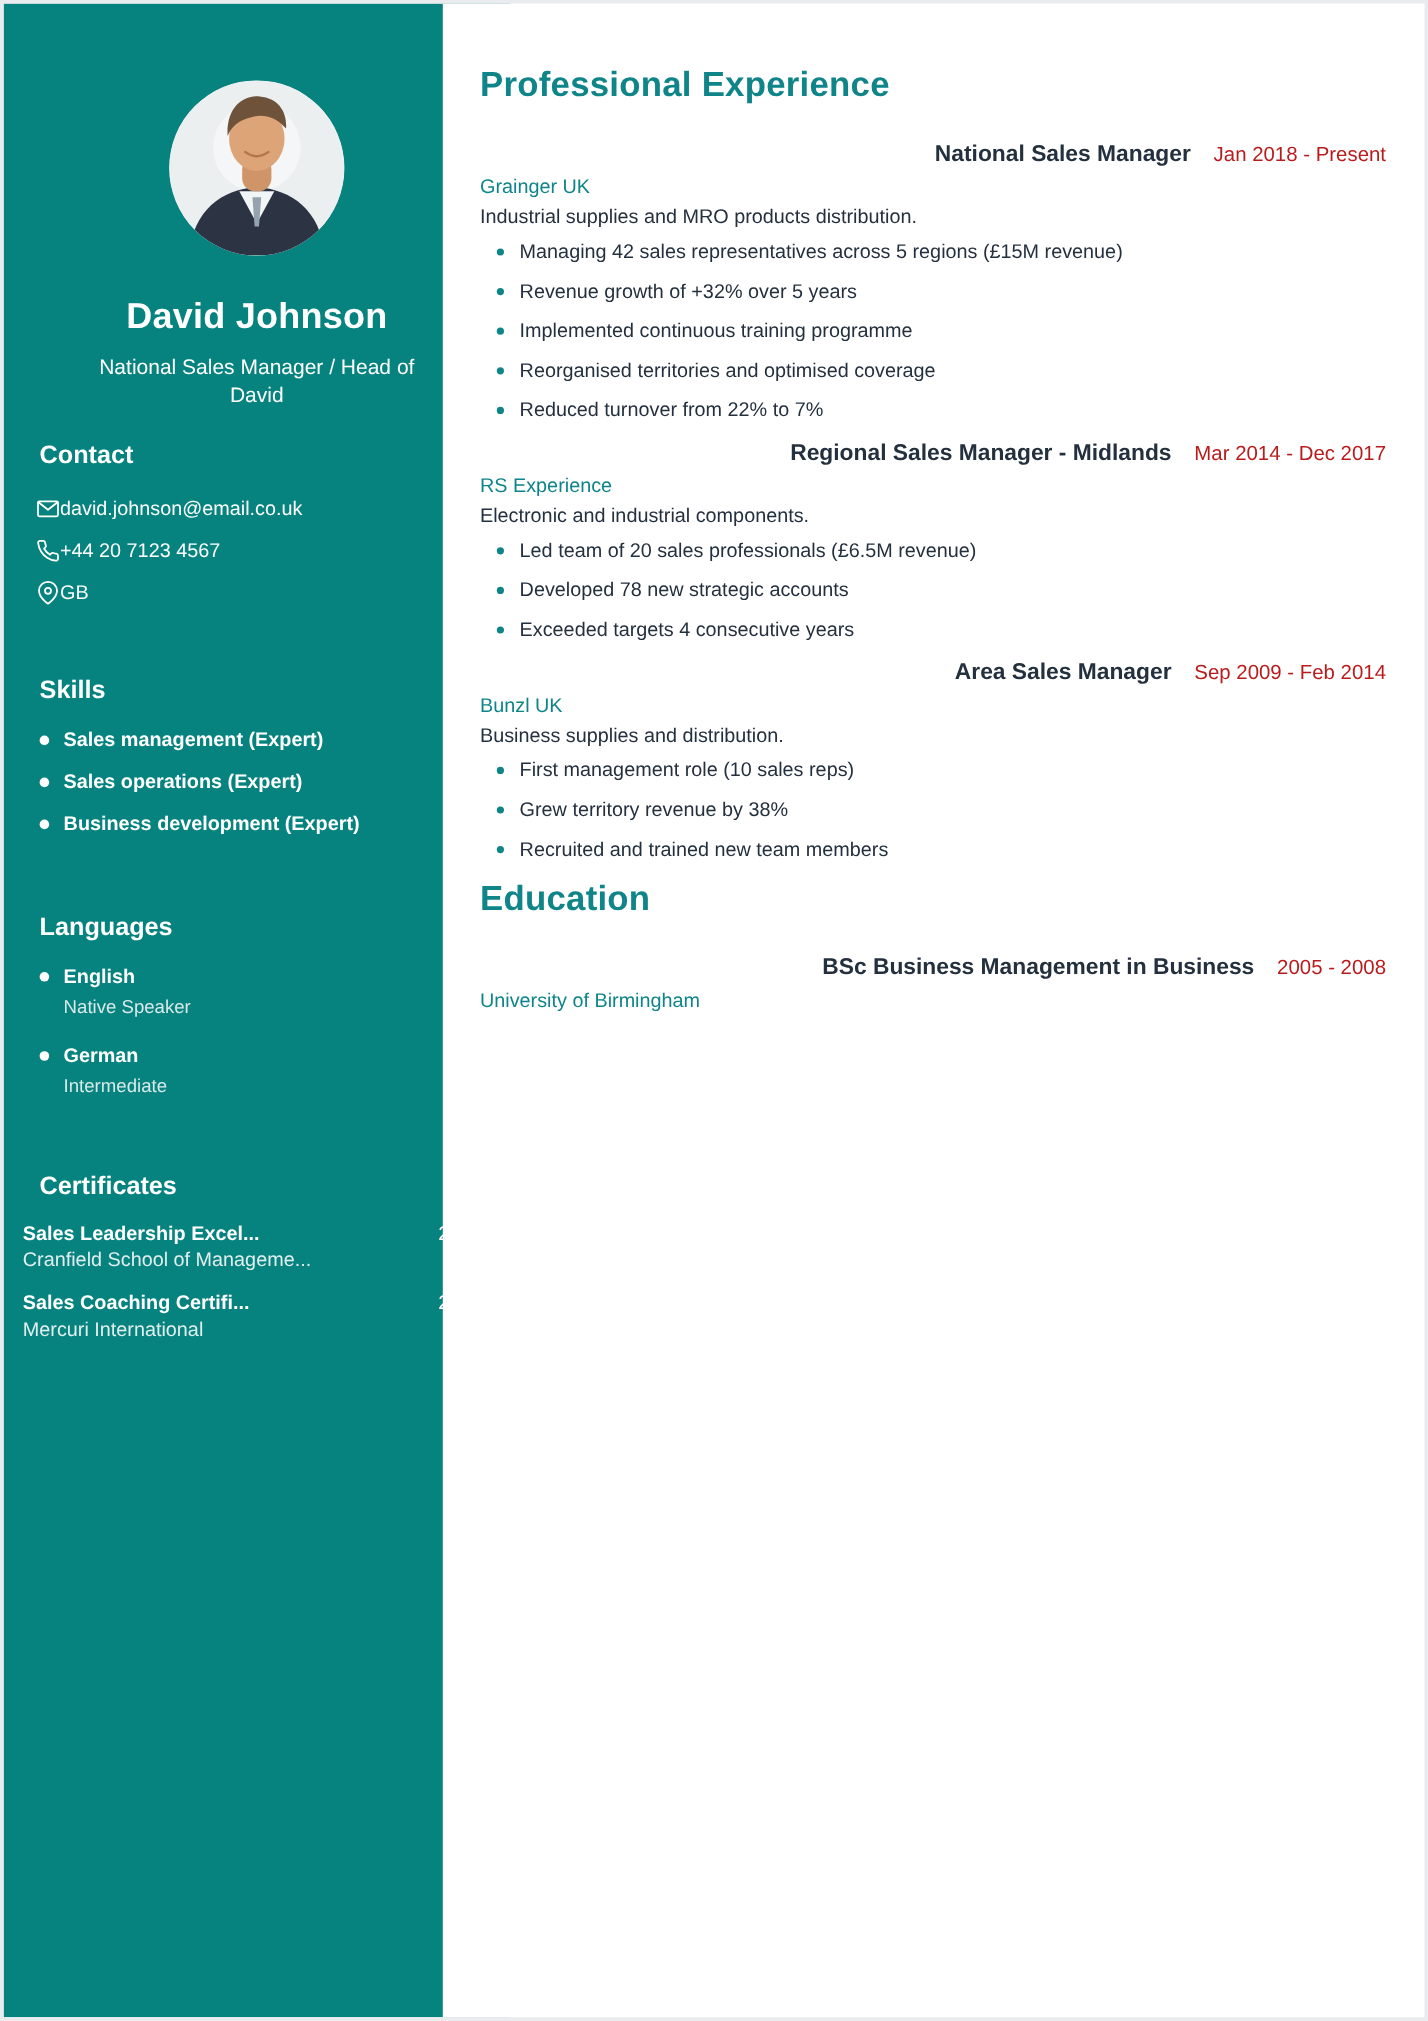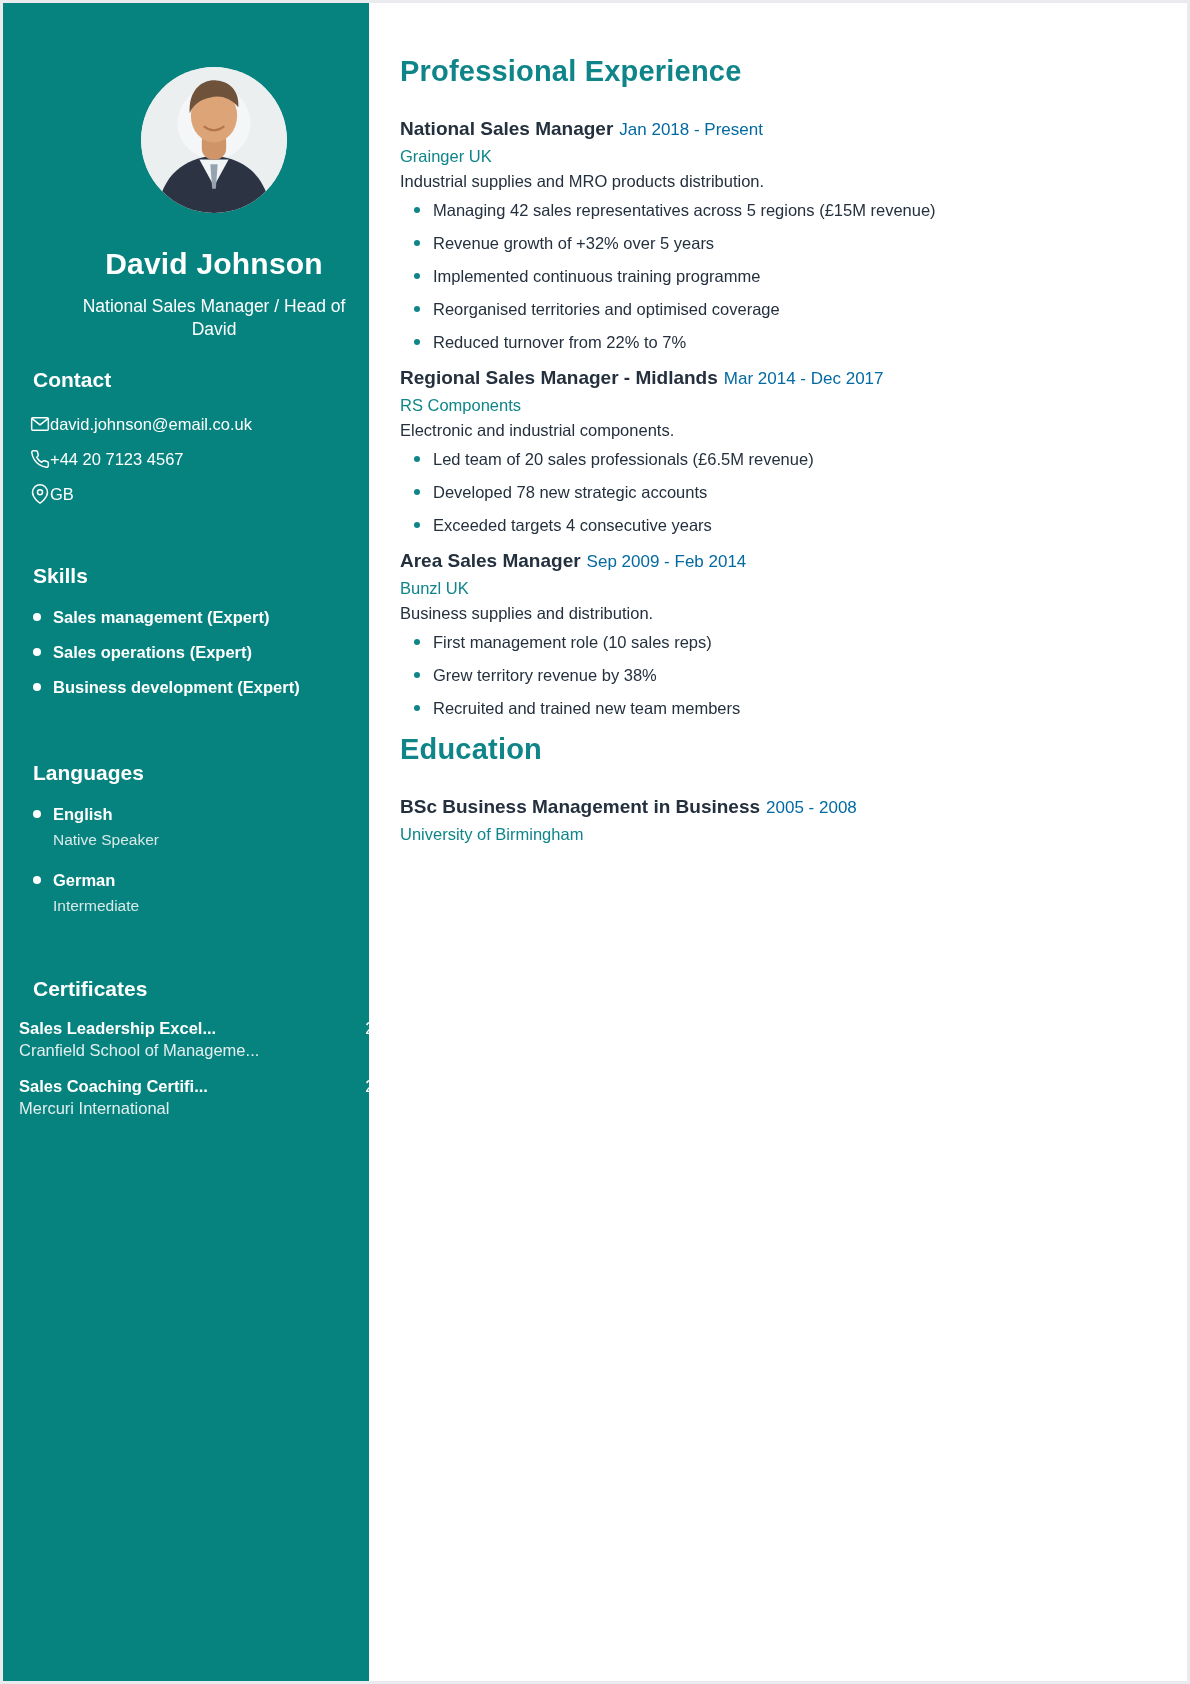--- a/index.html
+++ b/index.html
@@ -65,23 +65,23 @@
     position: absolute; left: 366px; top: 0; right: 0; bottom: 0;
     background: #ffffff; padding: 52px 32px 0 31px;
   }
   .main-heading {
     margin: 0; font-size: 29px; font-weight: 700; color: #0f8589; letter-spacing: 0.2px;
   }
   .heading-experience { margin-bottom: 30px; }
   .heading-education { margin: 12px 0 30px; }
 
   .job { margin-bottom: 15px; }
-  .entry-header { display: flex; justify-content: flex-start; align-items: baseline; gap: 6px; }
+  .entry-header { display: flex; justify-content: flex-end; align-items: baseline; gap: 19px; }
   .entry-title { font-size: 19px; font-weight: 700; color: #24303e; }
-  .entry-dates { font-size: 17px; color: #0369a1; flex: 0 0 auto; }
+  .entry-dates { font-size: 17px; color: #b91c1c; flex: 0 0 auto; }
   .entry-company { margin-top: 7px; font-size: 16.5px; color: #0f8589; }
   .entry-desc { margin-top: 6px; font-size: 16.5px; color: #24303e; }
   .bullets { list-style: none; margin: 9px 0 0; padding: 0 0 0 33px; }
   .bullets li { position: relative; font-size: 16.5px; line-height: 20px; margin-bottom: 13px; color: #24303e; }
   .bullets li::before {
     content: ""; position: absolute; left: -19px; top: 7px;
     width: 6px; height: 6px; border-radius: 50%; background: #0f8589;
   }
   .edu-entry { margin-top: 0; }
 </style>
@@ -190,21 +190,21 @@
           <li>Reorganised territories and optimised coverage</li>
           <li>Reduced turnover from 22% to 7%</li>
         </ul>
       </section>
 
       <section class="job">
         <div class="entry-header">
           <span class="entry-title">Regional Sales Manager - Midlands</span>
           <span class="entry-dates">Mar 2014 - Dec 2017</span>
         </div>
-        <div class="entry-company">RS Components</div>
+        <div class="entry-company">RS Experience</div>
         <div class="entry-desc">Electronic and industrial components.</div>
         <ul class="bullets">
           <li>Led team of 20 sales professionals (£6.5M revenue)</li>
           <li>Developed 78 new strategic accounts</li>
           <li>Exceeded targets 4 consecutive years</li>
         </ul>
       </section>
 
       <section class="job">
         <div class="entry-header">

